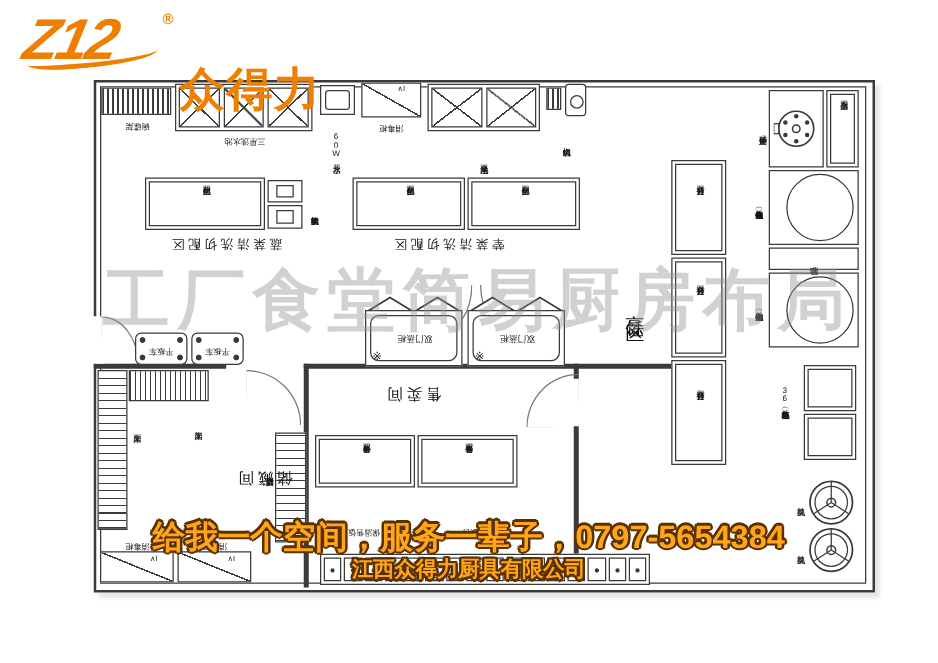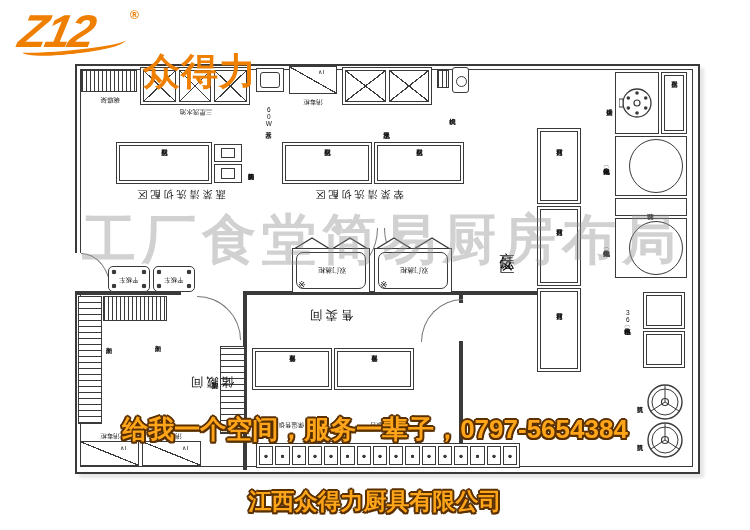--- a/index.html
+++ b/index.html
@@ -55,21 +55,21 @@
                transform:rotate(-5deg);}
   .logo-reg{position:absolute;z-index:41;font-size:12px;font-weight:bold;color:#ee7f00;}
   .logo-brand{position:absolute;z-index:40;font-size:37px;font-weight:900;color:#ee7f00;letter-spacing:1px;}
   .logo-tag{position:absolute;z-index:40;font-size:15px;font-weight:bold;color:#111;letter-spacing:6px;
             border-bottom:2px solid #111;padding-bottom:3px;}
   
   .banner{position:absolute;z-index:40;width:750px;text-align:center;font-weight:800;color:#ffa519;
           text-shadow:-2px 0 #5a3000,2px 0 #5a3000,0 -2px #5a3000,0 2px #5a3000,
                       -1.5px -1.5px #5a3000,1.5px -1.5px #5a3000,-1.5px 1.5px #5a3000,1.5px 1.5px #5a3000;}
   .b1{top:412px;font-size:26px;}
-  .b2{top:444px;font-size:23px;margin-top:42px;}
+  .b2{top:444px;font-size:17px;}
   svg{position:absolute;z-index:3;}
 </style>
 </head>
 <body>
 
 <div class="stage">
 
   <div class="outerwall" style="left:75px;top:64px;width:621px;height:406px;"></div>
   <div class="innerwall" style="left:80px;top:69px;width:611px;height:396px;"></div>
   <div class="wall" style="left:75px;top:291px;width:106px;height:3.5px;"></div>

